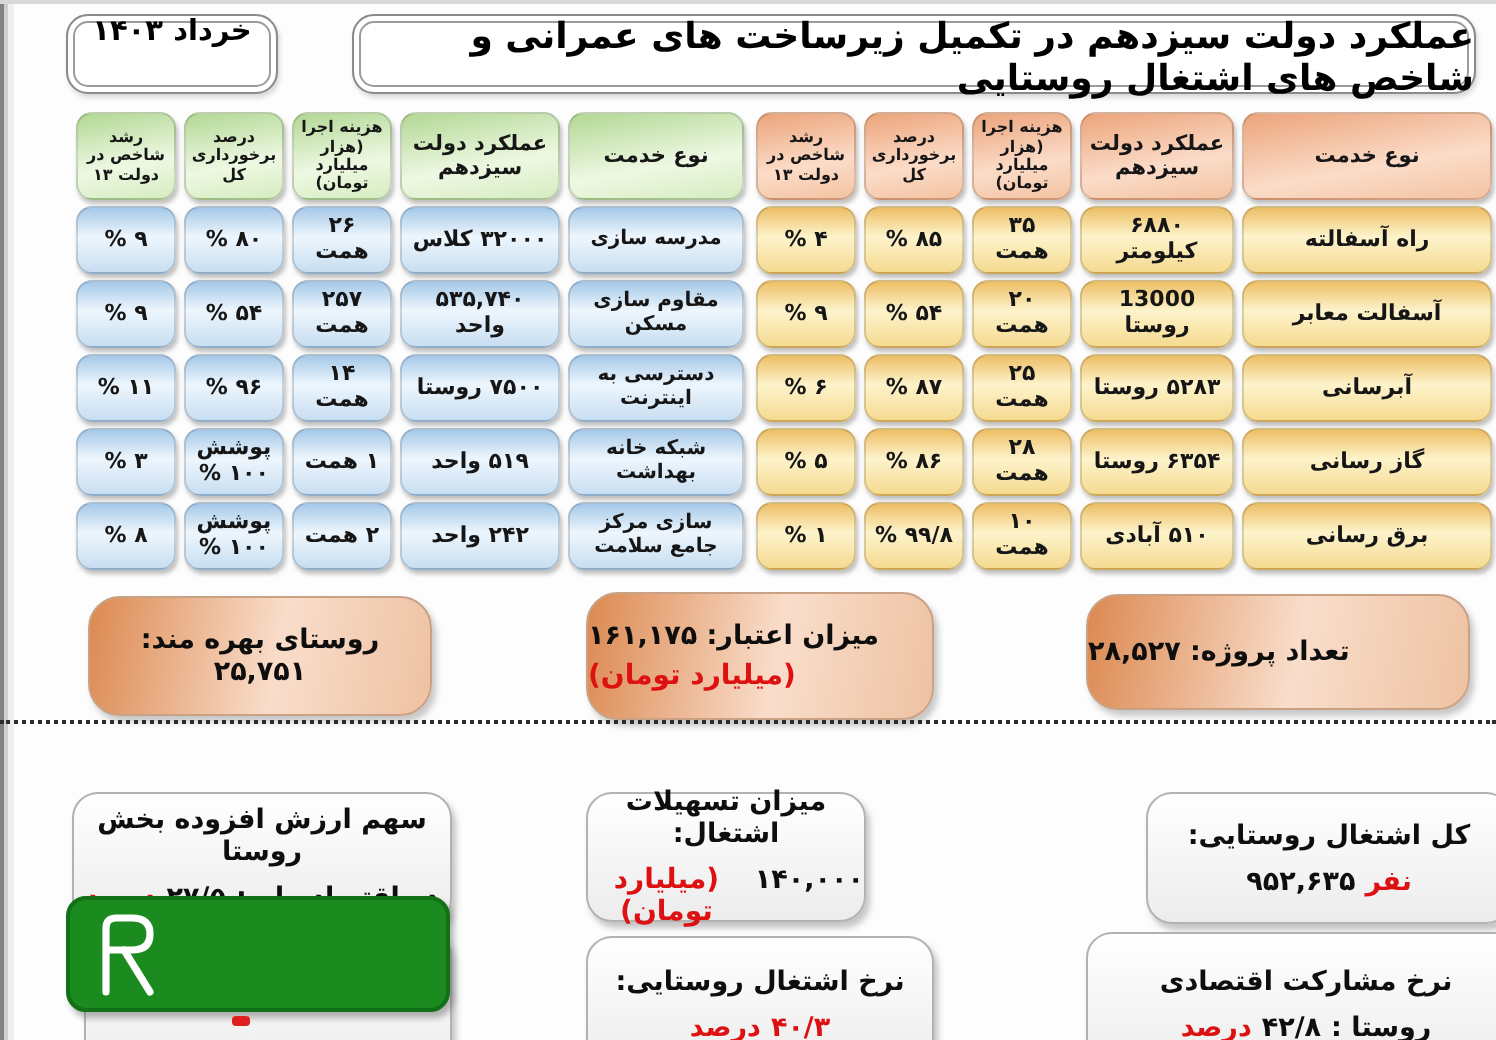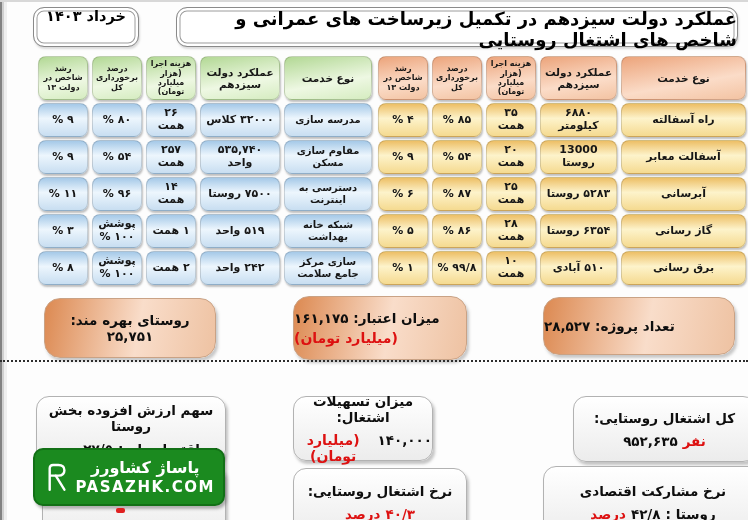--- a/index.html
+++ b/index.html
@@ -203,18 +203,14 @@
     <span>درصد</span>
   </span>
 </div>
 
 <div class="wcard logo-wcard"></div>
 <div class="logo-badge">
   <svg width="38" height="44" viewBox="0 0 38 44">
     <path d="M10 41 V9 q0-5 5-5 h8 q9 0 9 8 t-9 8 h-13" fill="none" stroke="#ffffff" stroke-width="3.6" stroke-linecap="round"></path>
     <path d="M19 20 L32 41" fill="none" stroke="#ffffff" stroke-width="3.6" stroke-linecap="round"></path>
   </svg>
-  <span class="logo-texts">
-    <span class="logo-fa">پاساژ کشاورز</span>
-    <span class="logo-en">PASAZHK.COM</span>
-  </span>
 </div>
 <div class="logo-dot"></div>
 
 </body></html>

